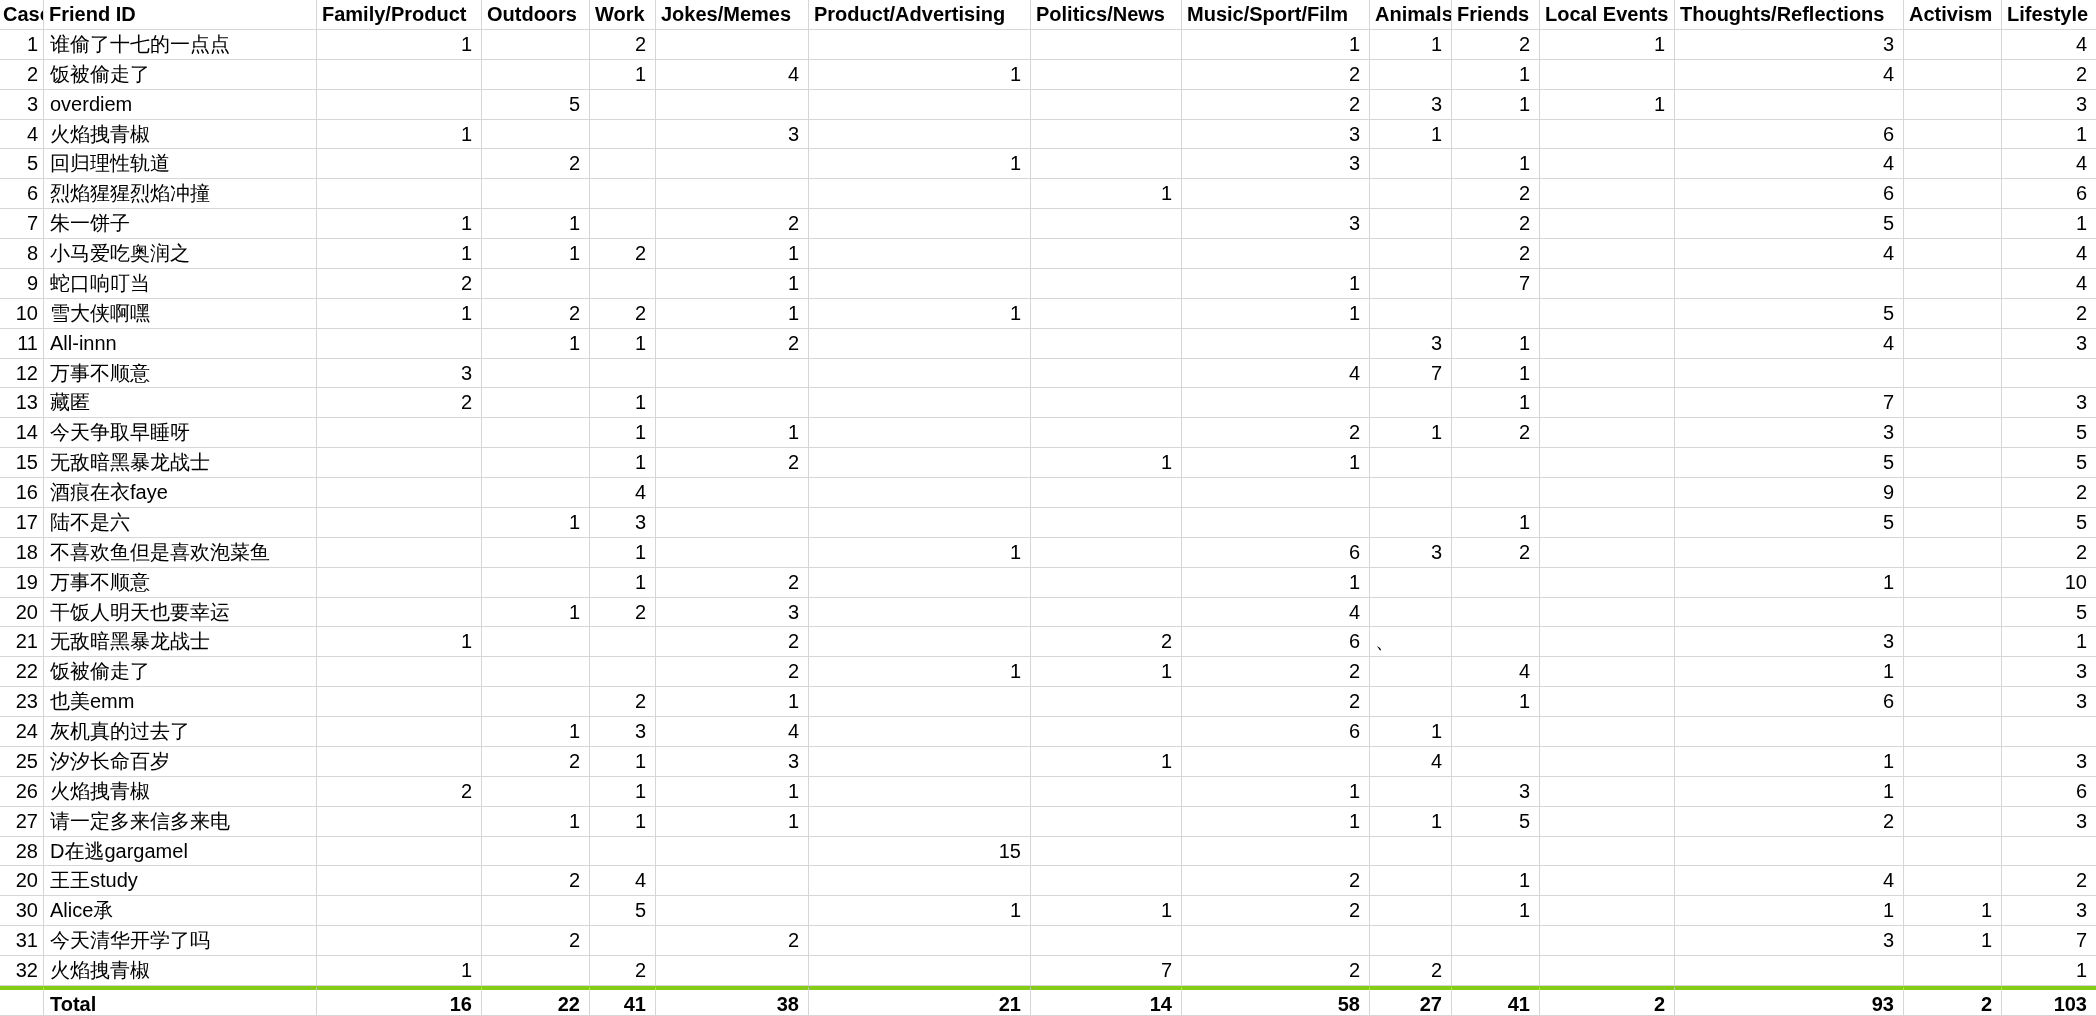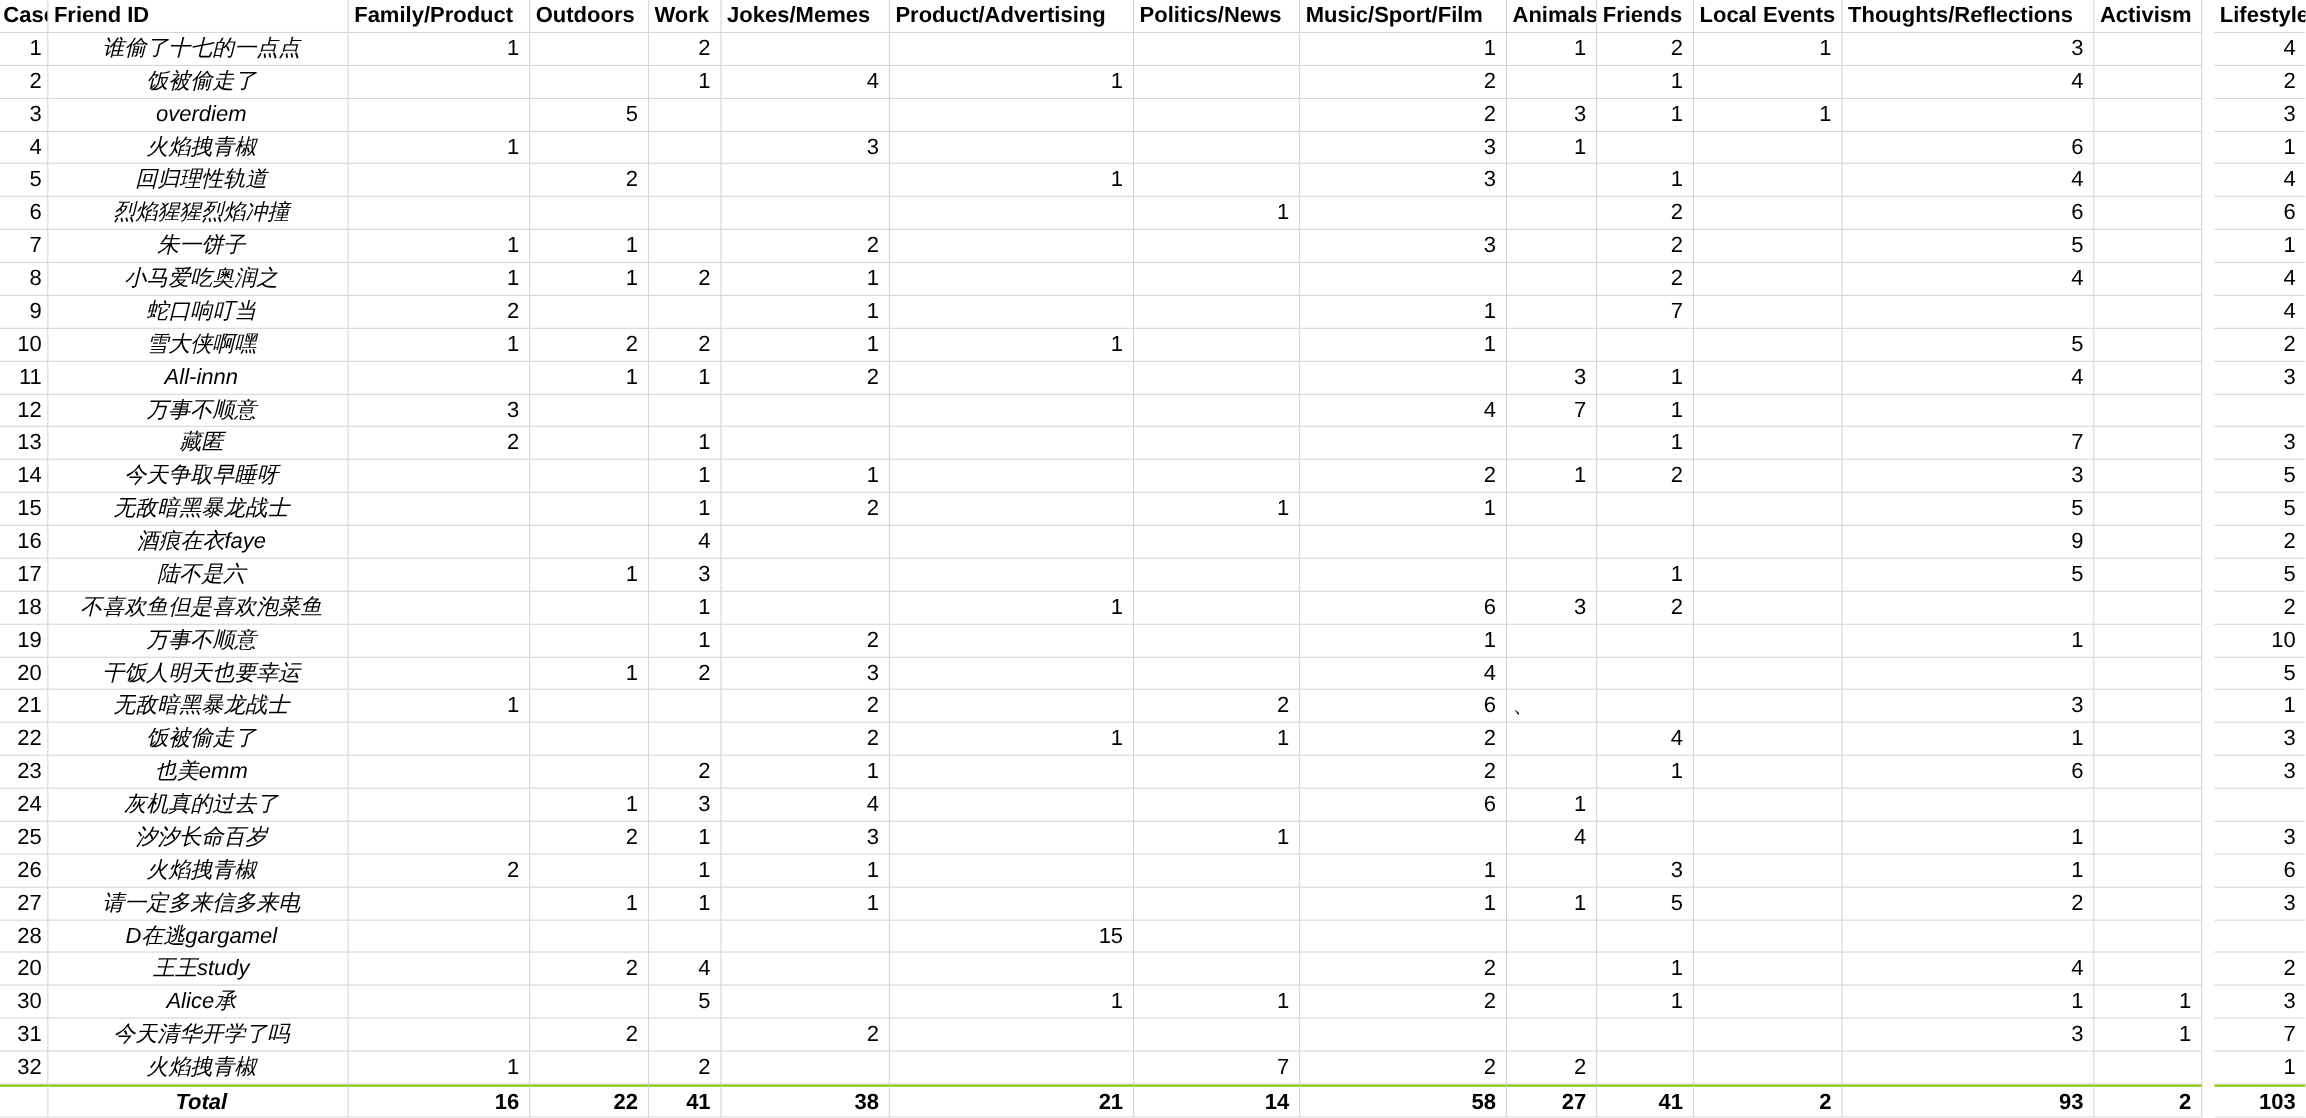--- a/index.html
+++ b/index.html
@@ -24,48 +24,47 @@
   }
   .c {
     box-sizing: border-box;
     border-right: 1px solid #d6d6d6;
     border-bottom: 1px solid #d6d6d6;
     font-size: 20px;
     line-height: 28.8px;
     white-space: nowrap;
     overflow: hidden;
   }
-  .c.lastcol { border-right: none; margin-left: 11px; }
+  .c.lastcol { border-right: none; }
   .head {
     font-weight: 700;
     text-align: left;
     padding-left: 5px;
     padding-right: 2px;
   }
   .head.first { padding-left: 3px; }
   .case {
     text-align: right;
     padding-right: 5px;
   }
   .name {
-    text-align: center;
+    text-align: left;
     padding-left: 6px;
-    font-style: italic;
   }
   .num {
     text-align: right;
     padding-right: 9px;
   }
   .txt {
     text-align: left;
     padding-left: 5px;
   }
   .totalcell {
     font-weight: 700;
-    border-top: 2px solid #84cc16;
+    border-top: 4px solid #84cc16;
   }
 </style>
 </head>
 <body>
 
 <div id="sheet">
     <div class="c head first">Case</div>
     <div class="c head">Friend ID</div>
     <div class="c head">Family/Product</div>
     <div class="c head">Outdoors</div>

